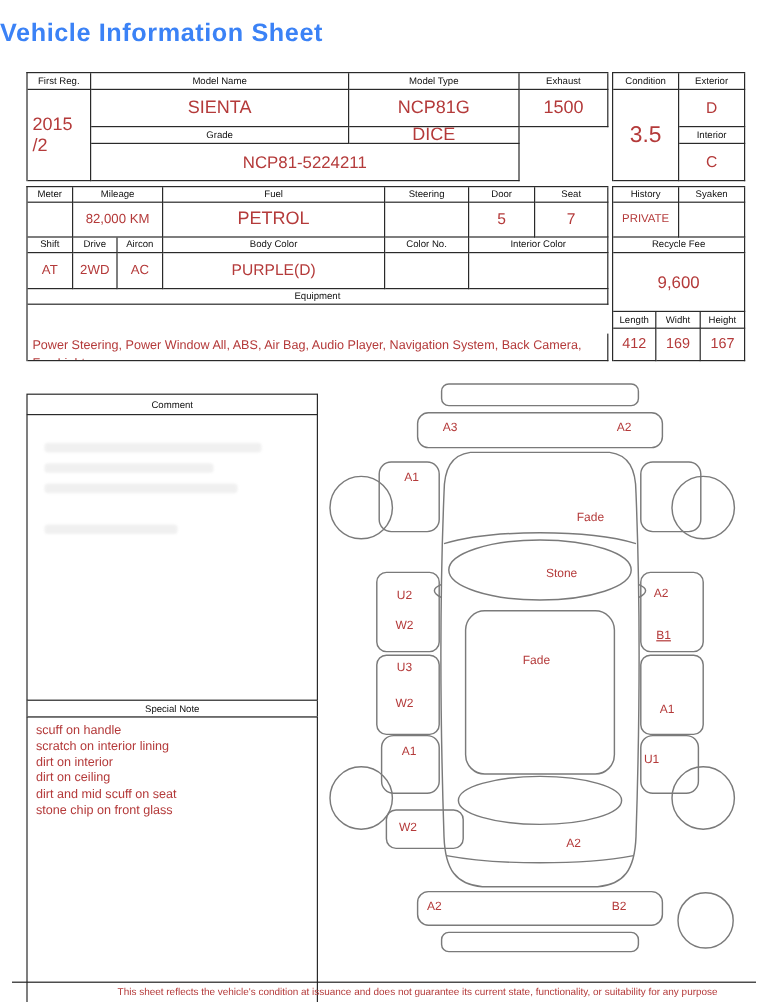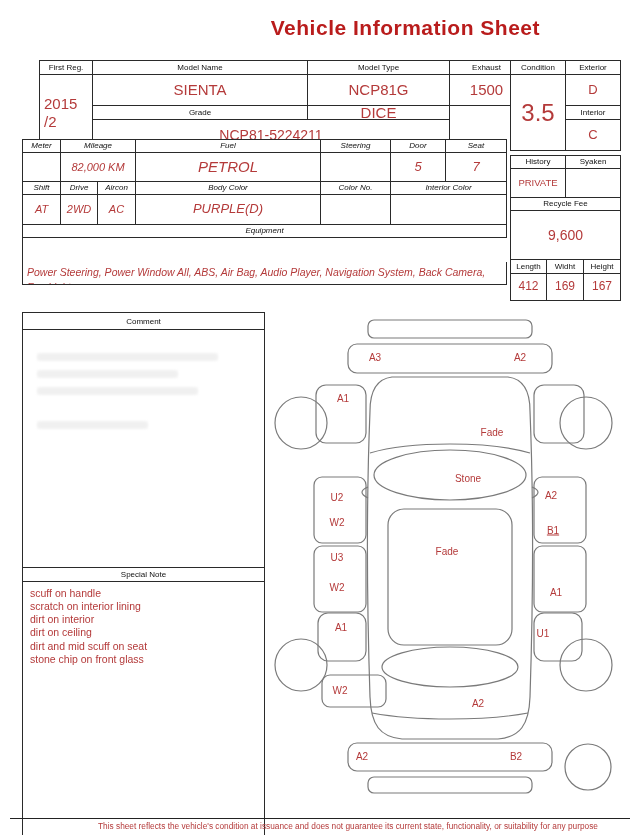--- a/index.html
+++ b/index.html
@@ -1,39 +1,39 @@
 <!DOCTYPE html>
 <html><head>
 <meta charset="utf-8">
 <style>
   :root{ --red:#b43a3a; --line:#2a2a2a; --diag:#7a7a7a; }
   html,body{margin:0;padding:0;background:#fff;}
   .page{position:relative;width:640px;height:835px;background:#fff;overflow:hidden;
         font-family:"Liberation Sans", sans-serif;color:#111;}
-  .title{position:absolute;left:0;top:16px;width:540px;text-align:right;
-         font-size:21px;font-weight:600;letter-spacing:.5px;color:#b91c1c;}
+  .title{position:absolute;left:0;top:16px;width:540px;text-align:left;
+         font-size:21px;font-weight:600;letter-spacing:.5px;color:#3b82f6;}
   .grid{position:absolute;display:grid;border-left:1px solid var(--line);border-top:1px solid var(--line);background:#fff;}
   .c{border-right:1px solid var(--line);border-bottom:1px solid var(--line);
      display:flex;align-items:center;justify-content:center;box-sizing:border-box;
      overflow:hidden;text-align:center;line-height:1.15;}
   .lbl{font-size:8px;color:#111;}
   .val{color:var(--red);}
   .left{justify-content:flex-start;text-align:left;padding-left:4px;}
   .pre{white-space:pre-line;}
   .fs9{font-size:9.5px}.fs10{font-size:10.5px}.fs11{font-size:11px}.fs12{font-size:12px}
-  .fs13{font-size:13px}.fs14{font-size:14px}.fs15{font-size:15px}.fs18{font-size:24px}
-  #t1l{left:22px;top:60px;grid-template-columns:53px 215px 142px 74px;grid-template-rows:14px 31px 14px 31px;margin-left:17px;}
+  .fs13{font-size:13px}.fs14{font-size:14px}.fs15{font-size:15px}.fs18{font-size:19px}
+  #t1l{left:22px;top:60px;grid-template-columns:53px 215px 142px 74px;grid-template-rows:14px 31px 14px 31px;}
   #t1r{left:510px;top:60px;grid-template-columns:55px 55px;grid-template-rows:14px 31px 14px 31px;}
-  #t2l{left:22px;top:139px;grid-template-columns:38px 37px 38px 185px 70px 55px 61px;grid-template-rows:13px 29px 13px 30px 13px 47px;font-style:italic;}
+  #t2l{left:22px;top:155px;grid-template-columns:38px 37px 38px 185px 70px 55px 61px;grid-template-rows:13px 29px 13px 30px 13px 47px;}
   #t2r{left:510px;top:155px;grid-template-columns:18px 18px 19px 18px 18px 19px;grid-template-rows:13px 29px 13px 49px 14px 27px;}
   .equip{align-items:flex-start;justify-content:flex-start;text-align:left;
          padding:3px 4px;line-height:1.4;margin-top:24px;}
   #leftpanel{position:absolute;left:22px;top:312px;width:243px;}
   .box{border:1px solid var(--line);box-sizing:border-box;background:#fff;}
-  .boxhdr{display:flex;align-items:center;justify-content:center;}
+  .boxhdr{display:flex;align-items:center;justify-content:center;margin-top:16px;}
   #comment-hdr{height:18px;}
   #comment-body{height:239px;margin-top:-1px;position:relative;padding:14px 10px;}
   #special-hdr{height:15px;margin-top:-1px;}
   #notes-body{height:285px;margin-top:-1px;padding:5px 7px;}
   #notes-body div{font-size:10.5px;color:var(--red);line-height:1.25;}
   .ghost{height:8px;background:#bfbfbf;opacity:.22;border-radius:3px;filter:blur(1px);margin:9px 4px;}
   #diagram{position:absolute;left:270px;top:315px;width:360px;height:500px;}
   #diagram svg{position:absolute;left:0;top:0;}
   #marker-layer{position:absolute;left:0;top:0;width:360px;height:500px;}
   .marker{position:absolute;transform:translate(-50%,-50%);font-size:10px;color:var(--red);white-space:nowrap;}

